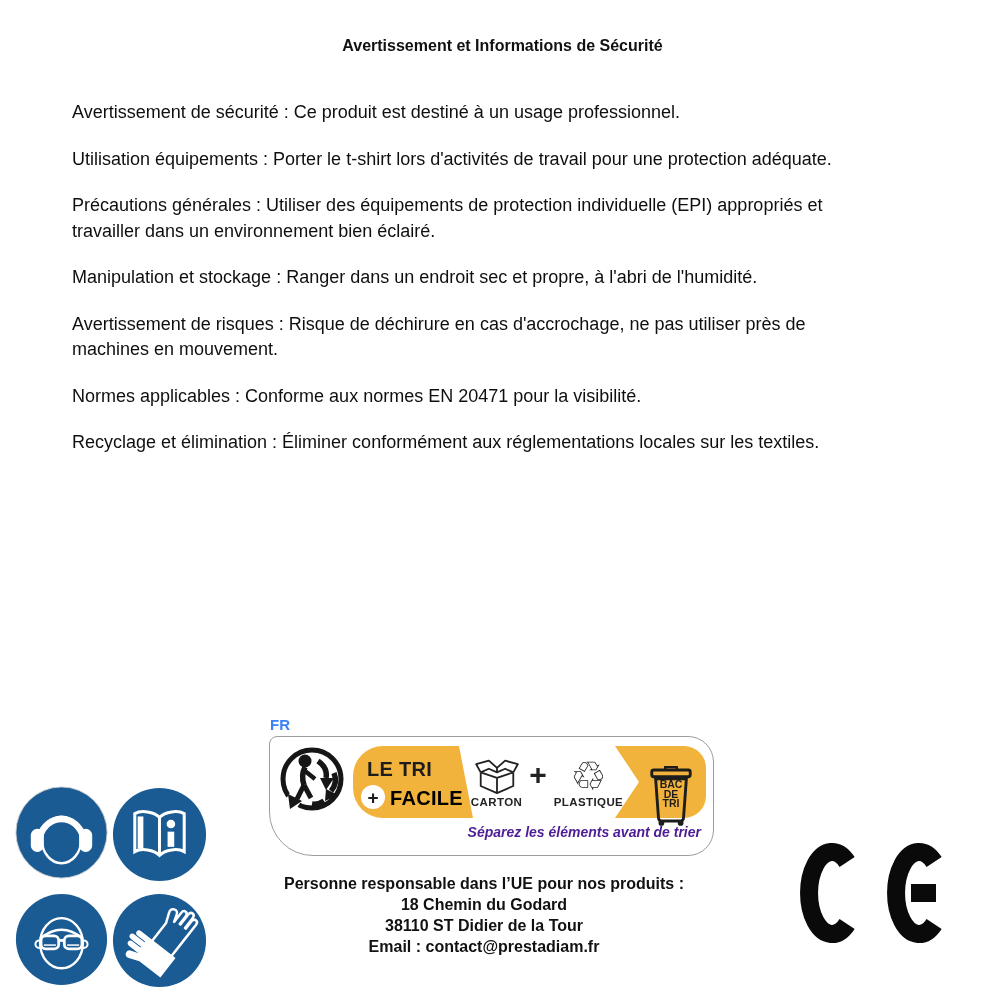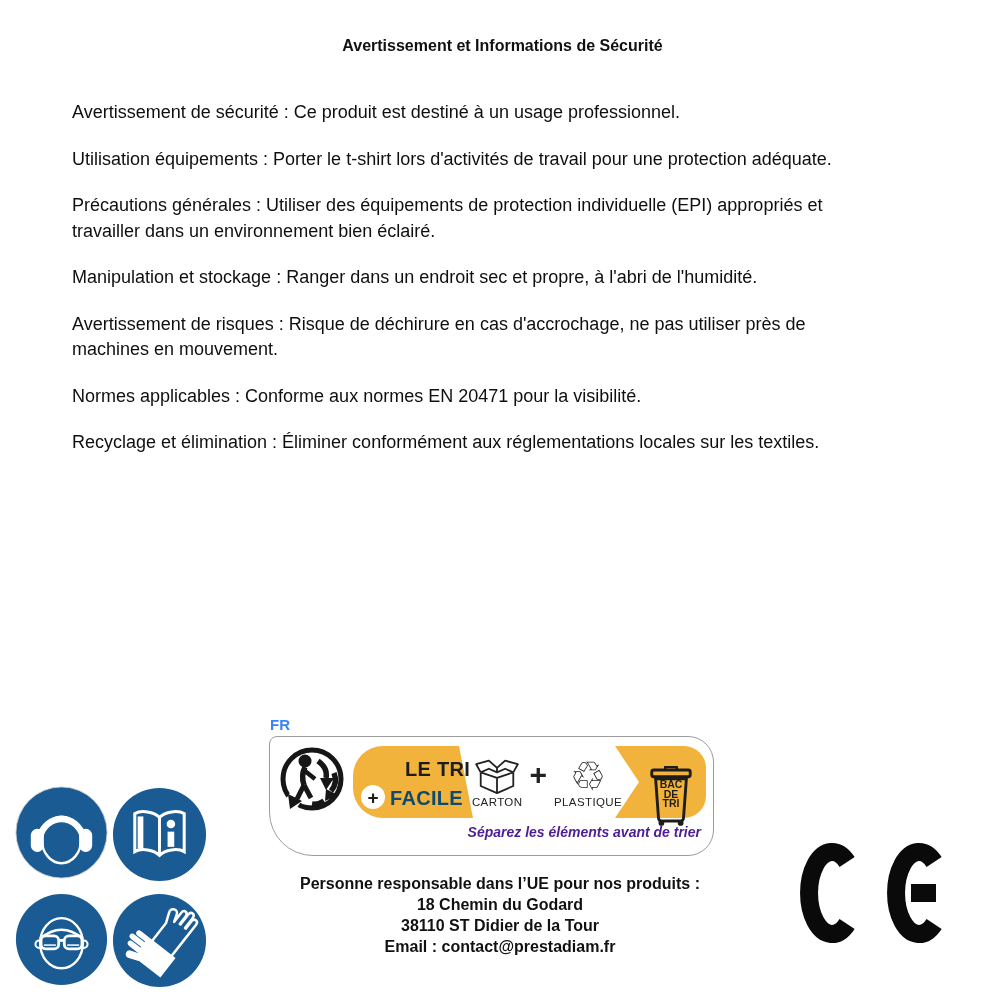--- a/index.html
+++ b/index.html
@@ -16,42 +16,42 @@
   .picto svg{display:block;}
 
   
   .fr-label{position:absolute;left:270px;top:716px;font-size:15px;font-weight:bold;color:#3b82f6;}
   .banner{position:absolute;left:269px;top:736px;width:445px;height:120px;background:#fff;
           border:1.5px solid #9c9c9c;border-radius:8px 26px 26px 44px;box-sizing:border-box;}
   .triman{position:absolute;left:8px;top:8px;}
   .yellow-band{position:absolute;left:83px;top:9px;width:353px;height:72px;
                background:#F2B33D;border-radius:30px 22px 22px 30px;}
   .tri-line1{position:absolute;left:14px;top:12px;font-size:20px;font-weight:800;
-             letter-spacing:.3px;color:#1D1D1B;margin-left:38px;}
+             letter-spacing:.3px;color:#1D1D1B;}
   .plus-circle{position:absolute;left:8px;top:39px;width:24px;height:24px;border-radius:50%;
                background:#fff;display:flex;align-items:center;justify-content:center;
                font-size:19px;font-weight:800;color:#1D1D1B;line-height:1;}
   .tri-line2{position:absolute;left:37px;top:41px;font-size:20px;font-weight:800;
-             letter-spacing:.3px;color:#0c4a6e;}
+             letter-spacing:.3px;color:#000000;}
   .white-pent{position:absolute;left:0;top:0;width:353px;height:72px;background:#fff;
               clip-path:polygon(106px 0,262px 0,286px 36px,262px 72px,120px 72px);}
   .materials{position:absolute;left:112px;top:0;width:164px;height:72px;display:flex;
              align-items:center;justify-content:center;gap:7px;}
   .material{display:flex;flex-direction:column;align-items:center;}
-  .material-label{font-size:11.5px;font-weight:normal;letter-spacing:.4px;color:#222;margin-top:1px;}
+  .material-label{font-size:11.5px;font-weight:bold;letter-spacing:.4px;color:#222;margin-top:1px;}
   .mat-plus{font-size:30px;font-weight:bold;color:#222;margin-top:-14px;}
   .recycle-glyph{font-family:"DejaVu Sans",sans-serif;font-size:40px;line-height:38px;color:#222;}
   .bin{position:absolute;left:293px;top:20px;width:50px;height:60px;}
   .bin-text{position:absolute;left:0;top:14px;width:50px;text-align:center;
             font-size:10.5px;line-height:9.5px;font-weight:bold;color:#1D1D1B;}
   .separate-note{position:absolute;right:12px;top:87px;font-size:14px;font-style:italic;
                  font-weight:600;color:#4c1d95;}
 
   
-  .responsible{position:absolute;left:160px;top:873px;width:680px;text-align:center;
+  .responsible{position:absolute;left:144px;top:873px;width:680px;text-align:center;
                font-size:16px;font-weight:bold;line-height:21px;color:#111;}
   .responsible div{white-space:nowrap;}
 
   .ce-mark{position:absolute;left:797px;top:841px;}
 </style>
 </head>
 <body>
 
 <div class="page">
 

